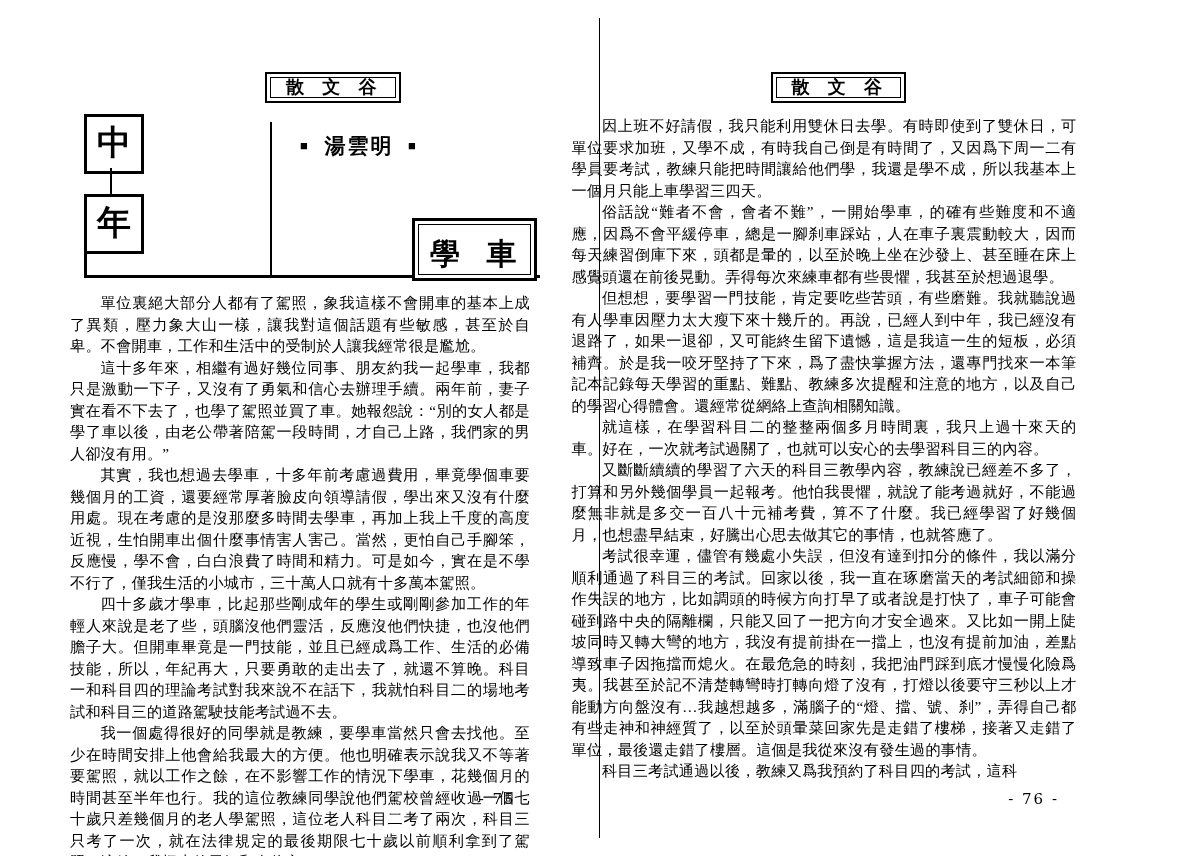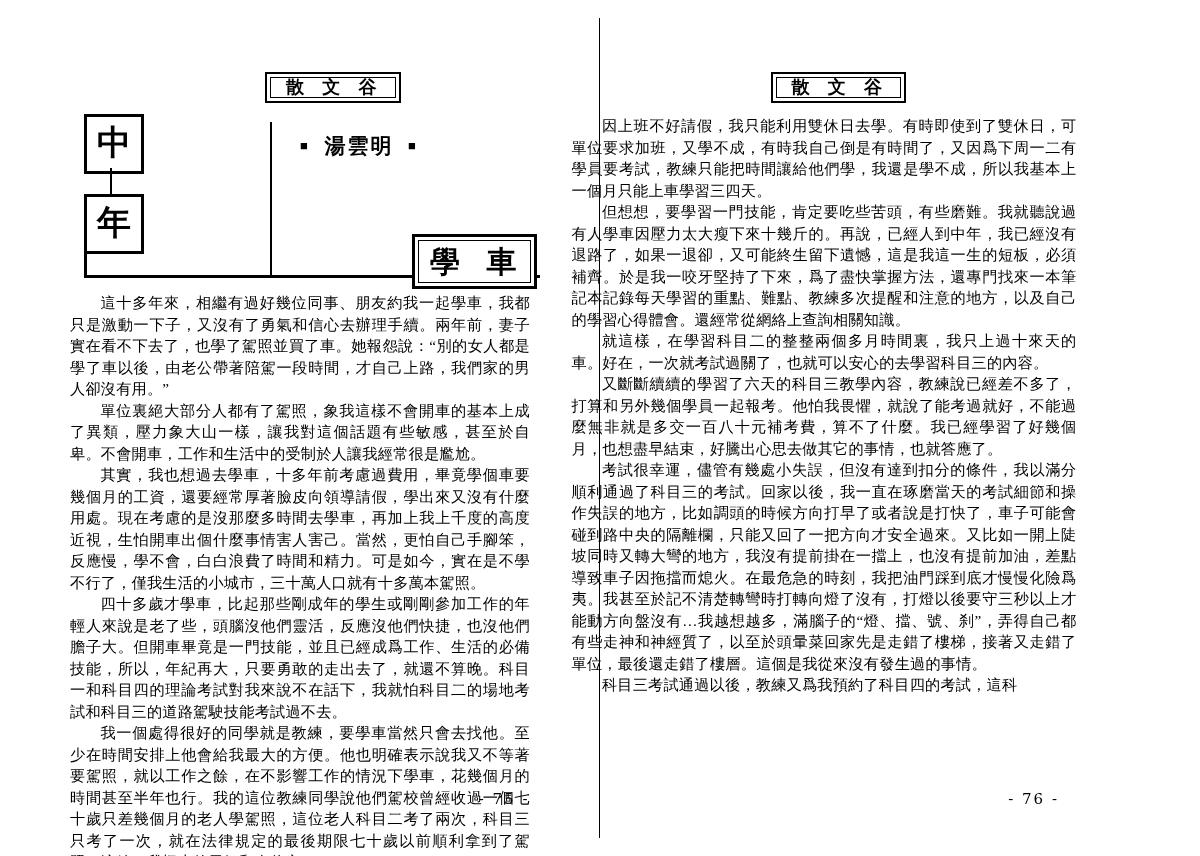--- a/index.html
+++ b/index.html
@@ -92,27 +92,26 @@
     letter-spacing:2px;
     font-weight:bold;
     font-family:Liberation Mono, monospace;
   }
   .author .mark{font-size:13px;vertical-align:3px;}
   .xueche{
     position:absolute;
     left:342px;top:108px;
     border:3px solid #000;
     background:#fff;
-    padding:8px 10px 6px 10px;
+    padding:16px 10px 6px 10px;
     font-size:30px;
     font-weight:bold;
     letter-spacing:8px;
     text-indent:5px;
     line-height:1.15;
-    margin-top:16px;
   }
   .xueche:after{
     content:"";
     position:absolute;
     left:3px;top:3px;right:3px;bottom:3px;
     border:1px solid #000;
   }
 
   
   .col{
@@ -159,36 +158,37 @@
       <div class="author">
         <span class="mark">■</span>
         <span>湯雲明</span>
         <span class="mark">■</span>
       </div>
 
       <div class="xueche">學 車</div>
     </div>
 
     <div class="col left">
+      <p>單位裏絕大部分人都有了駕照，象我這樣不會開車的基本上成了異類，壓力象大山一樣，讓我對這個話題有些敏感，甚至於自卑。不會開車，工作和生活中的受制於人讓我經常很是尷尬。</p>
       <p>這十多年來，相繼有過好幾位同事、朋友約我一起學車，我都只是激動一下子，又沒有了勇氣和信心去辦理手續。兩年前，妻子實在看不下去了，也學了駕照並買了車。她報怨說：“別的女人都是學了車以後，由老公帶著陪駕一段時間，才自己上路，我們家的男人卻沒有用。”</p>
-      <p>單位裏絕大部分人都有了駕照，象我這樣不會開車的基本上成了異類，壓力象大山一樣，讓我對這個話題有些敏感，甚至於自卑。不會開車，工作和生活中的受制於人讓我經常很是尷尬。</p>
       <p>其實，我也想過去學車，十多年前考慮過費用，畢竟學個車要幾個月的工資，還要經常厚著臉皮向領導請假，學出來又沒有什麼用處。現在考慮的是沒那麼多時間去學車，再加上我上千度的高度近視，生怕開車出個什麼事情害人害己。當然，更怕自己手腳笨，反應慢，學不會，白白浪費了時間和精力。可是如今，實在是不學不行了，僅我生活的小城市，三十萬人口就有十多萬本駕照。</p>
       <p>四十多歲才學車，比起那些剛成年的學生或剛剛參加工作的年輕人來說是老了些，頭腦沒他們靈活，反應沒他們快捷，也沒他們膽子大。但開車畢竟是一門技能，並且已經成爲工作、生活的必備技能，所以，年紀再大，只要勇敢的走出去了，就還不算晚。科目一和科目四的理論考試對我來說不在話下，我就怕科目二的場地考試和科目三的道路駕駛技能考試過不去。</p>
       <p>我一個處得很好的同學就是教練，要學車當然只會去找他。至少在時間安排上他會給我最大的方便。他也明確表示說我又不等著要駕照，就以工作之餘，在不影響工作的情況下學車，花幾個月的時間甚至半年也行。我的這位教練同學說他們駕校曾經收過一個七十歲只差幾個月的老人學駕照，這位老人科目二考了兩次，科目三只考了一次，就在法律規定的最後期限七十歲以前順利拿到了駕照。這給了我極大的勇氣和自信心。</p>
     </div>
 
     <div class="folio folio-left">- 75 -</div>
   </div>
 
   <div class="page">
 
     <div class="badge badge-right">散 文 谷</div>
 
     <div class="col right">
       <p>因上班不好請假，我只能利用雙休日去學。有時即使到了雙休日，可單位要求加班，又學不成，有時我自己倒是有時間了，又因爲下周一二有學員要考試，教練只能把時間讓給他們學，我還是學不成，所以我基本上一個月只能上車學習三四天。</p>
+      <p>俗話說“難者不會，會者不難”，一開始學車，的確有些難度和不適應，因爲不會平緩停車，總是一腳刹車踩站，人在車子裏震動較大，因而每天練習倒庫下來，頭都是暈的，以至於晚上坐在沙發上、甚至睡在床上感覺頭還在前後晃動。弄得每次來練車都有些畏懼，我甚至於想過退學。</p>
       <p>但想想，要學習一門技能，肯定要吃些苦頭，有些磨難。我就聽說過有人學車因壓力太大瘦下來十幾斤的。再說，已經人到中年，我已經沒有退路了，如果一退卻，又可能終生留下遺憾，這是我這一生的短板，必須補齊。於是我一咬牙堅持了下來，爲了盡快掌握方法，還專門找來一本筆記本記錄每天學習的重點、難點、教練多次提醒和注意的地方，以及自己的學習心得體會。還經常從網絡上查詢相關知識。</p>
       <p>就這樣，在學習科目二的整整兩個多月時間裏，我只上過十來天的車。好在，一次就考試過關了，也就可以安心的去學習科目三的內容。</p>
       <p>又斷斷續續的學習了六天的科目三教學內容，教練說已經差不多了，打算和另外幾個學員一起報考。他怕我畏懼，就說了能考過就好，不能過麼無非就是多交一百八十元補考費，算不了什麼。我已經學習了好幾個月，也想盡早結束，好騰出心思去做其它的事情，也就答應了。</p>
       <p>考試很幸運，儘管有幾處小失誤，但沒有達到扣分的條件，我以滿分順利通過了科目三的考試。回家以後，我一直在琢磨當天的考試細節和操作失誤的地方，比如調頭的時候方向打早了或者說是打快了，車子可能會碰到路中央的隔離欄，只能又回了一把方向才安全過來。又比如一開上陡坡同時又轉大彎的地方，我沒有提前掛在一擋上，也沒有提前加油，差點導致車子因拖擋而熄火。在最危急的時刻，我把油門踩到底才慢慢化險爲夷。我甚至於記不清楚轉彎時打轉向燈了沒有，打燈以後要守三秒以上才能動方向盤沒有…我越想越多，滿腦子的“燈、擋、號、刹”，弄得自己都有些走神和神經質了，以至於頭暈菜回家先是走錯了樓梯，接著又走錯了單位，最後還走錯了樓層。這個是我從來沒有發生過的事情。</p>
       <p>科目三考試通過以後，教練又爲我預約了科目四的考試，這科</p>
     </div>
 
     <div class="folio folio-right">- 76 -</div>
   </div>
 </div>

